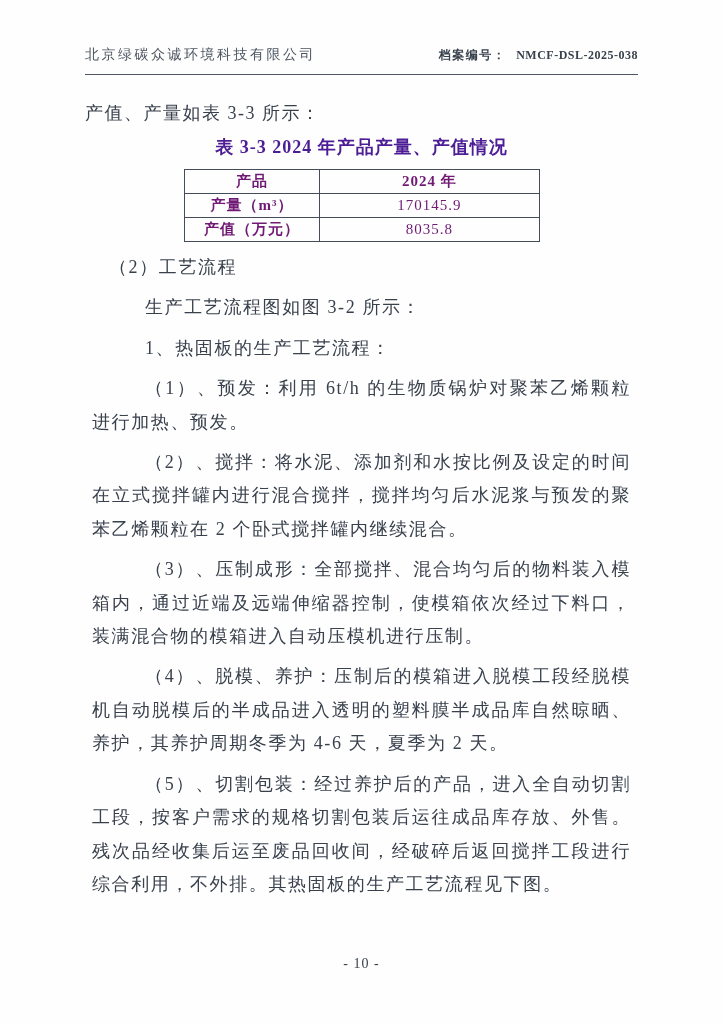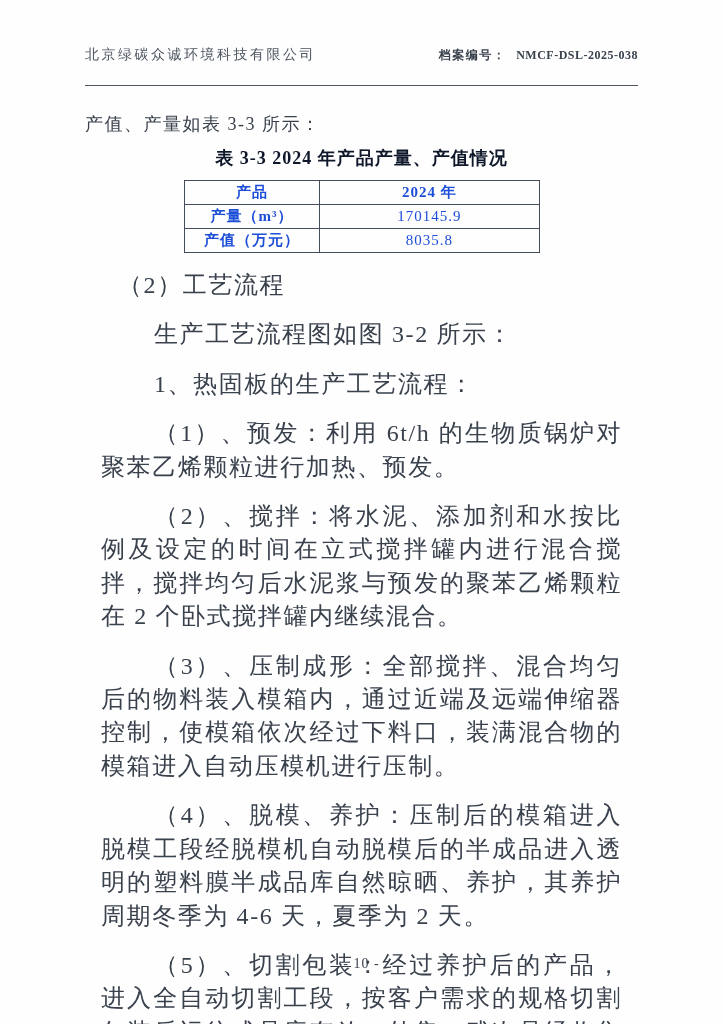--- a/index.html
+++ b/index.html
@@ -23,21 +23,21 @@
     top: 0;
     width: 553px;
   }
   
   .doc-header {
     margin-top: 46px;
     display: flex;
     justify-content: space-between;
     align-items: baseline;
     border-bottom: 1.5px solid #4d5662;
-    padding-bottom: 21px;
+    padding-bottom: 10px;
   }
   .company-name {
     font-size: 14px;
     letter-spacing: 2.5px;
     color: #4c545f;
   }
   .archive {
     font-size: 12px;
     font-weight: bold;
     color: #39414d;
@@ -56,49 +56,49 @@
     letter-spacing: 1.5px;
     line-height: 30px;
   }
   .table-title {
     margin-top: 4px;
     font-size: 18px;
     font-weight: bold;
     text-align: center;
     letter-spacing: 1px;
     line-height: 30px;
-    color: #0f172a;
+    color: #4c1d95;
   }
   table.data-table {
     margin-top: 7px;
     margin-left: 99px;
     width: 356px;
     border-collapse: collapse;
     font-size: 15px;
-    color: #1d4ed8;
+    color: #701a75;
   }
   table.data-table td, table.data-table th {
     border: 1px solid #434c58;
     text-align: center;
     height: 23px;
     padding: 0 4px;
     font-weight: normal;
     letter-spacing: 1px;
   }
   table.data-table tr.head-row td {
     font-weight: bold;
   }
   table.data-table td.col-left  { width: 38%; font-weight: bold; }
   table.data-table td.col-right { width: 62%; text-align: center; }
   .paragraphs {
     margin-top: 9px;
   }
   .para {
-    margin: 16px;
-    font-size: 24px;
+    margin: 7px;
+    font-size: 18px;
     line-height: 33.4px;
     letter-spacing: 1.6px;
     text-align: justify;
     color: #39414d;
   }
   .para.indent-1 { text-indent: 17px; }
   .para.indent-3 { text-indent: 53px; }
   
   .page-footer {
     position: absolute;

